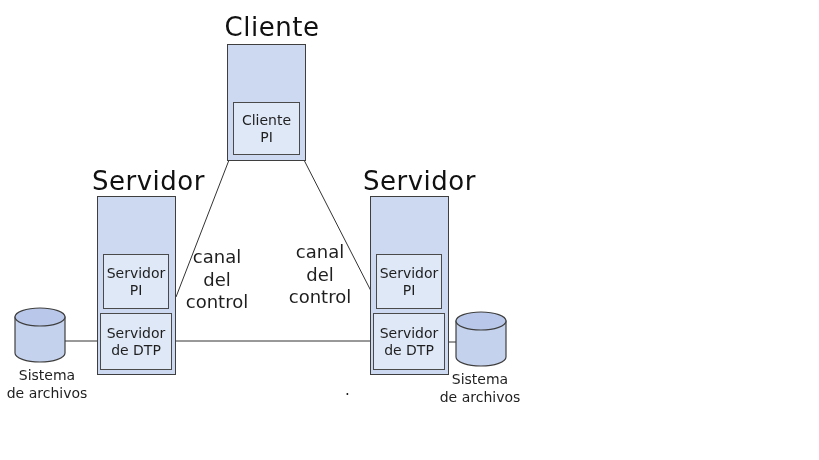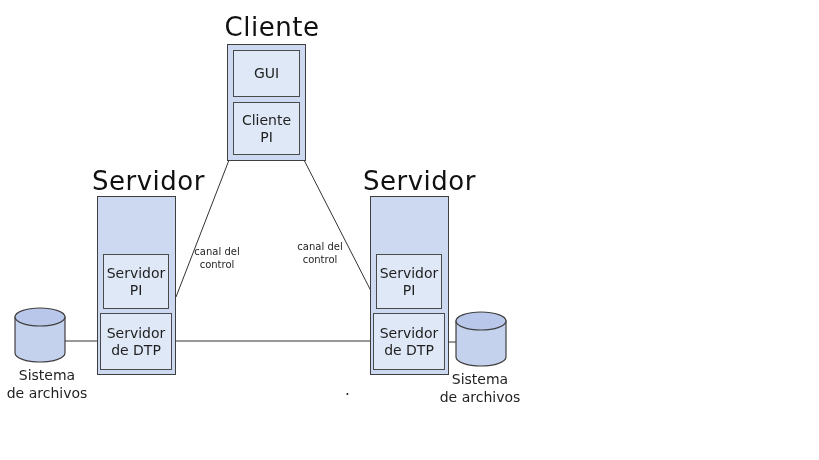--- a/index.html
+++ b/index.html
@@ -35,21 +35,21 @@
     box-sizing: border-box;
     display: flex;
     align-items: center;
     justify-content: center;
     text-align: center;
     font-size: 14px;
     line-height: 1.2;
     white-space: pre-line;
   }
   .label {
-    font-size: 10px;
+    font-size: 18px;
     text-align: center;
     white-space: pre-line;
     line-height: 1.25;
   }
   #wires {
     position: absolute;
     left: 0;
     top: 0;
   }
   svg { display: block; }
@@ -63,21 +63,20 @@
     <line x1="229" y1="160" x2="176" y2="297" stroke="#333333" stroke-width="1"></line>
     <line x1="304" y1="160" x2="371" y2="291" stroke="#333333" stroke-width="1"></line>
     <line x1="176" y1="341" x2="370" y2="341" stroke="#333333" stroke-width="1"></line>
     <line x1="62" y1="341" x2="98" y2="341" stroke="#333333" stroke-width="1"></line>
     <line x1="444" y1="342" x2="460" y2="342" stroke="#333333" stroke-width="1"></line>
   </svg>
 
   <div class="abs title" style="left:222px;top:12px;width:100px;">Cliente</div>
 
   <div class="abs outer-box" style="left:227px;top:44px;width:79px;height:117px;">
-    <div class="inner-box" style="left:5px;top:5px;width:67px;height:47px;">GUI</div>
     <div class="inner-box" style="left:5px;top:57px;width:67px;height:53px;">Cliente
 PI</div>
   </div>
 
   <div class="abs title" style="left:92px;top:166px;width:100px;">Servidor</div>
 
   <div class="abs outer-box" style="left:97px;top:196px;width:79px;height:179px;">
     <div class="inner-box" style="left:5px;top:57px;width:66px;height:55px;">Servidor
 PI</div>
     <div class="inner-box" style="left:2px;top:116px;width:72px;height:57px;">Servidor

